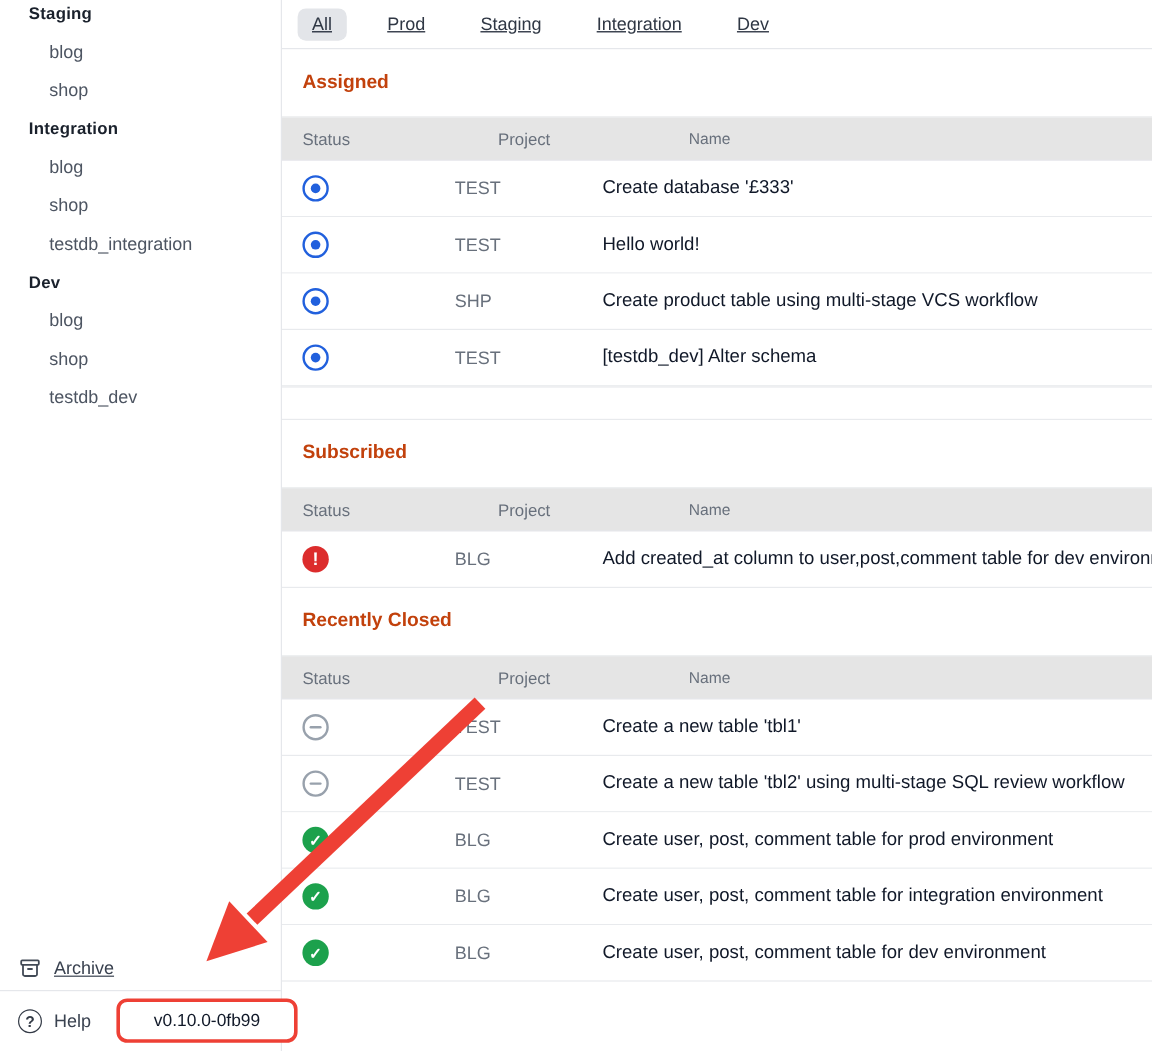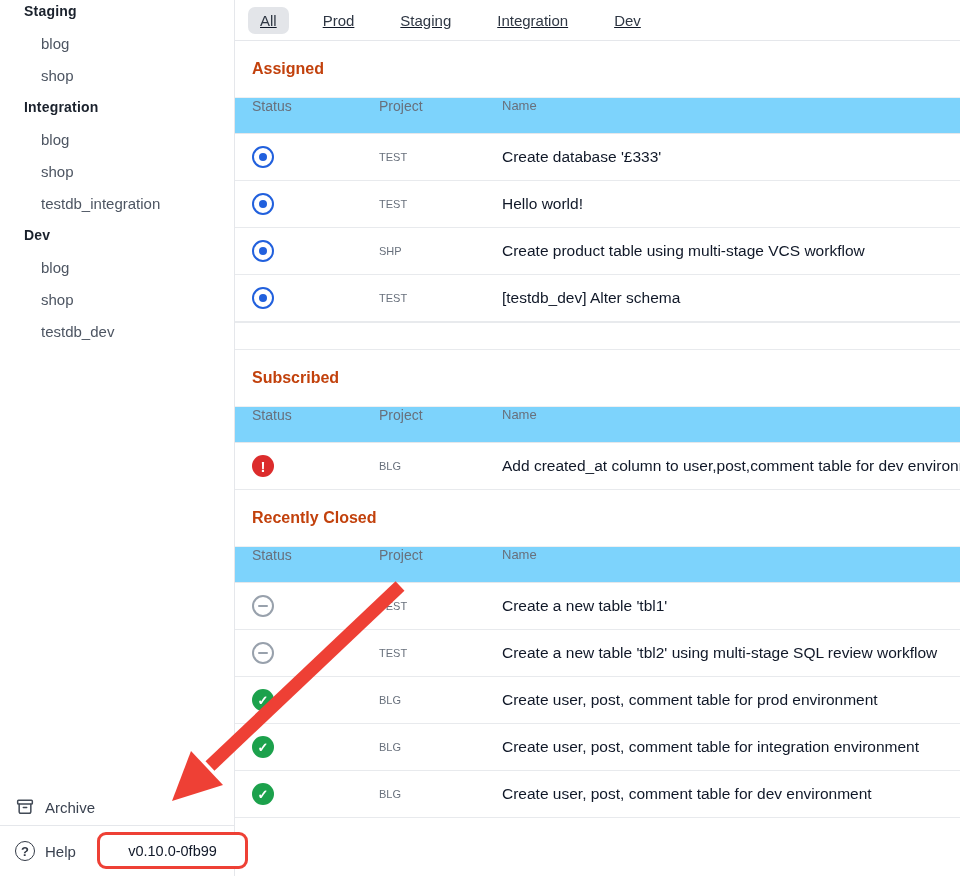--- a/index.html
+++ b/index.html
@@ -17,21 +17,21 @@
     height:32px; display:flex; align-items:center; padding-left:24px;
     font-size:14px; font-weight:700; color:#1a212c; letter-spacing:.2px;
   }
   .tree-item {
     height:32px; display:flex; align-items:center; padding-left:41px;
     font-size:15px; color:#4d5562; cursor:pointer;
   }
   .sidebar-bottom { position:absolute; left:0; right:0; bottom:0; }
   .archive-row {
     height:37px; display:flex; align-items:center; gap:10px; padding-left:15px;
-    border-bottom:1px solid #e5e7eb; cursor:pointer; font-size:15px; color:#3a4250;
+    border-bottom:1px solid #e5e7eb; cursor:pointer; font-size:15px; color:#3a4250;text-decoration:underline;
   }
   .help-row {
     height:50px; display:flex; align-items:center; gap:10px; padding-left:15px;
     position:relative; font-size:15px; color:#3a4250;
   }
   .help-circle {
     width:20px; height:20px; border:1.8px solid #333a46; border-radius:50%;
     display:flex; align-items:center; justify-content:center;
     font-size:13px; font-weight:700; color:#333a46;
   }
@@ -43,27 +43,27 @@
   }
 
   
   .main { flex:1; min-width:0; display:flex; flex-direction:column; }
   .tabbar { height:41px; flex:0 0 41px; border-bottom:1px solid #e5e7eb; display:flex; align-items:center; padding-left:13px;text-decoration:underline; }
   .tab { padding:5px 12px; margin-right:22px; border-radius:7px; font-size:15px; color:#2f3744; cursor:pointer; white-space:nowrap; }
   .tab.selected { background:#e3e5e9; }
 
   .section-title { height:56px; display:flex; align-items:center; padding-left:17px; font-size:16px; color:#c2410c;font-weight:bold; }
   .thead {
-    height:37px; background:#7dd3fc; border-top:1px solid #eef0f2; border-bottom:1px solid #e5e7eb;
-    display:flex; font-size:14px; font-weight:500; color:#68707c;
+    height:37px; background:#e5e5e5; border-top:1px solid #eef0f2; border-bottom:1px solid #e5e7eb;
+    display:flex; align-items:center; font-size:14px; font-weight:500; color:#68707c;gap:36px;
   }
   .empty-strip { height:28px; border-top:1px solid #e8eaed; border-bottom:1px solid #e8eaed; }
   .row { height:47px; display:flex; align-items:center; border-bottom:1px solid #e8eaed; cursor:pointer; background:#fff; }
   .col-status { width:144px; padding-left:17px; flex:0 0 144px; }
-  .col-project { width:123px; flex:0 0 123px; font-size:11px; color:#68707c; }
+  .col-project { width:123px; flex:0 0 123px; font-size:15px; color:#68707c; }
   .thead .col-project { font-size:14px; }
   .col-name { flex:1 1 auto; min-width:0; white-space:nowrap; overflow:hidden; font-size:15.5px; color:#101828; }
   .thead .col-name { font-size:13px; color:#68707c; }
 
   
   .ic { width:22px; height:22px; border-radius:50%; display:flex; align-items:center; justify-content:center; }
   .ic-open { border:2.5px solid #2160dd; }
   .ic-open .dot { width:8px; height:8px; border-radius:50%; background:#2160dd; }
   .ic-canceled { border:2px solid #98a1ac; background:#fff; }
   .ic-canceled .bar { width:10px; height:2px; background:#98a1ac; border-radius:1px; }

